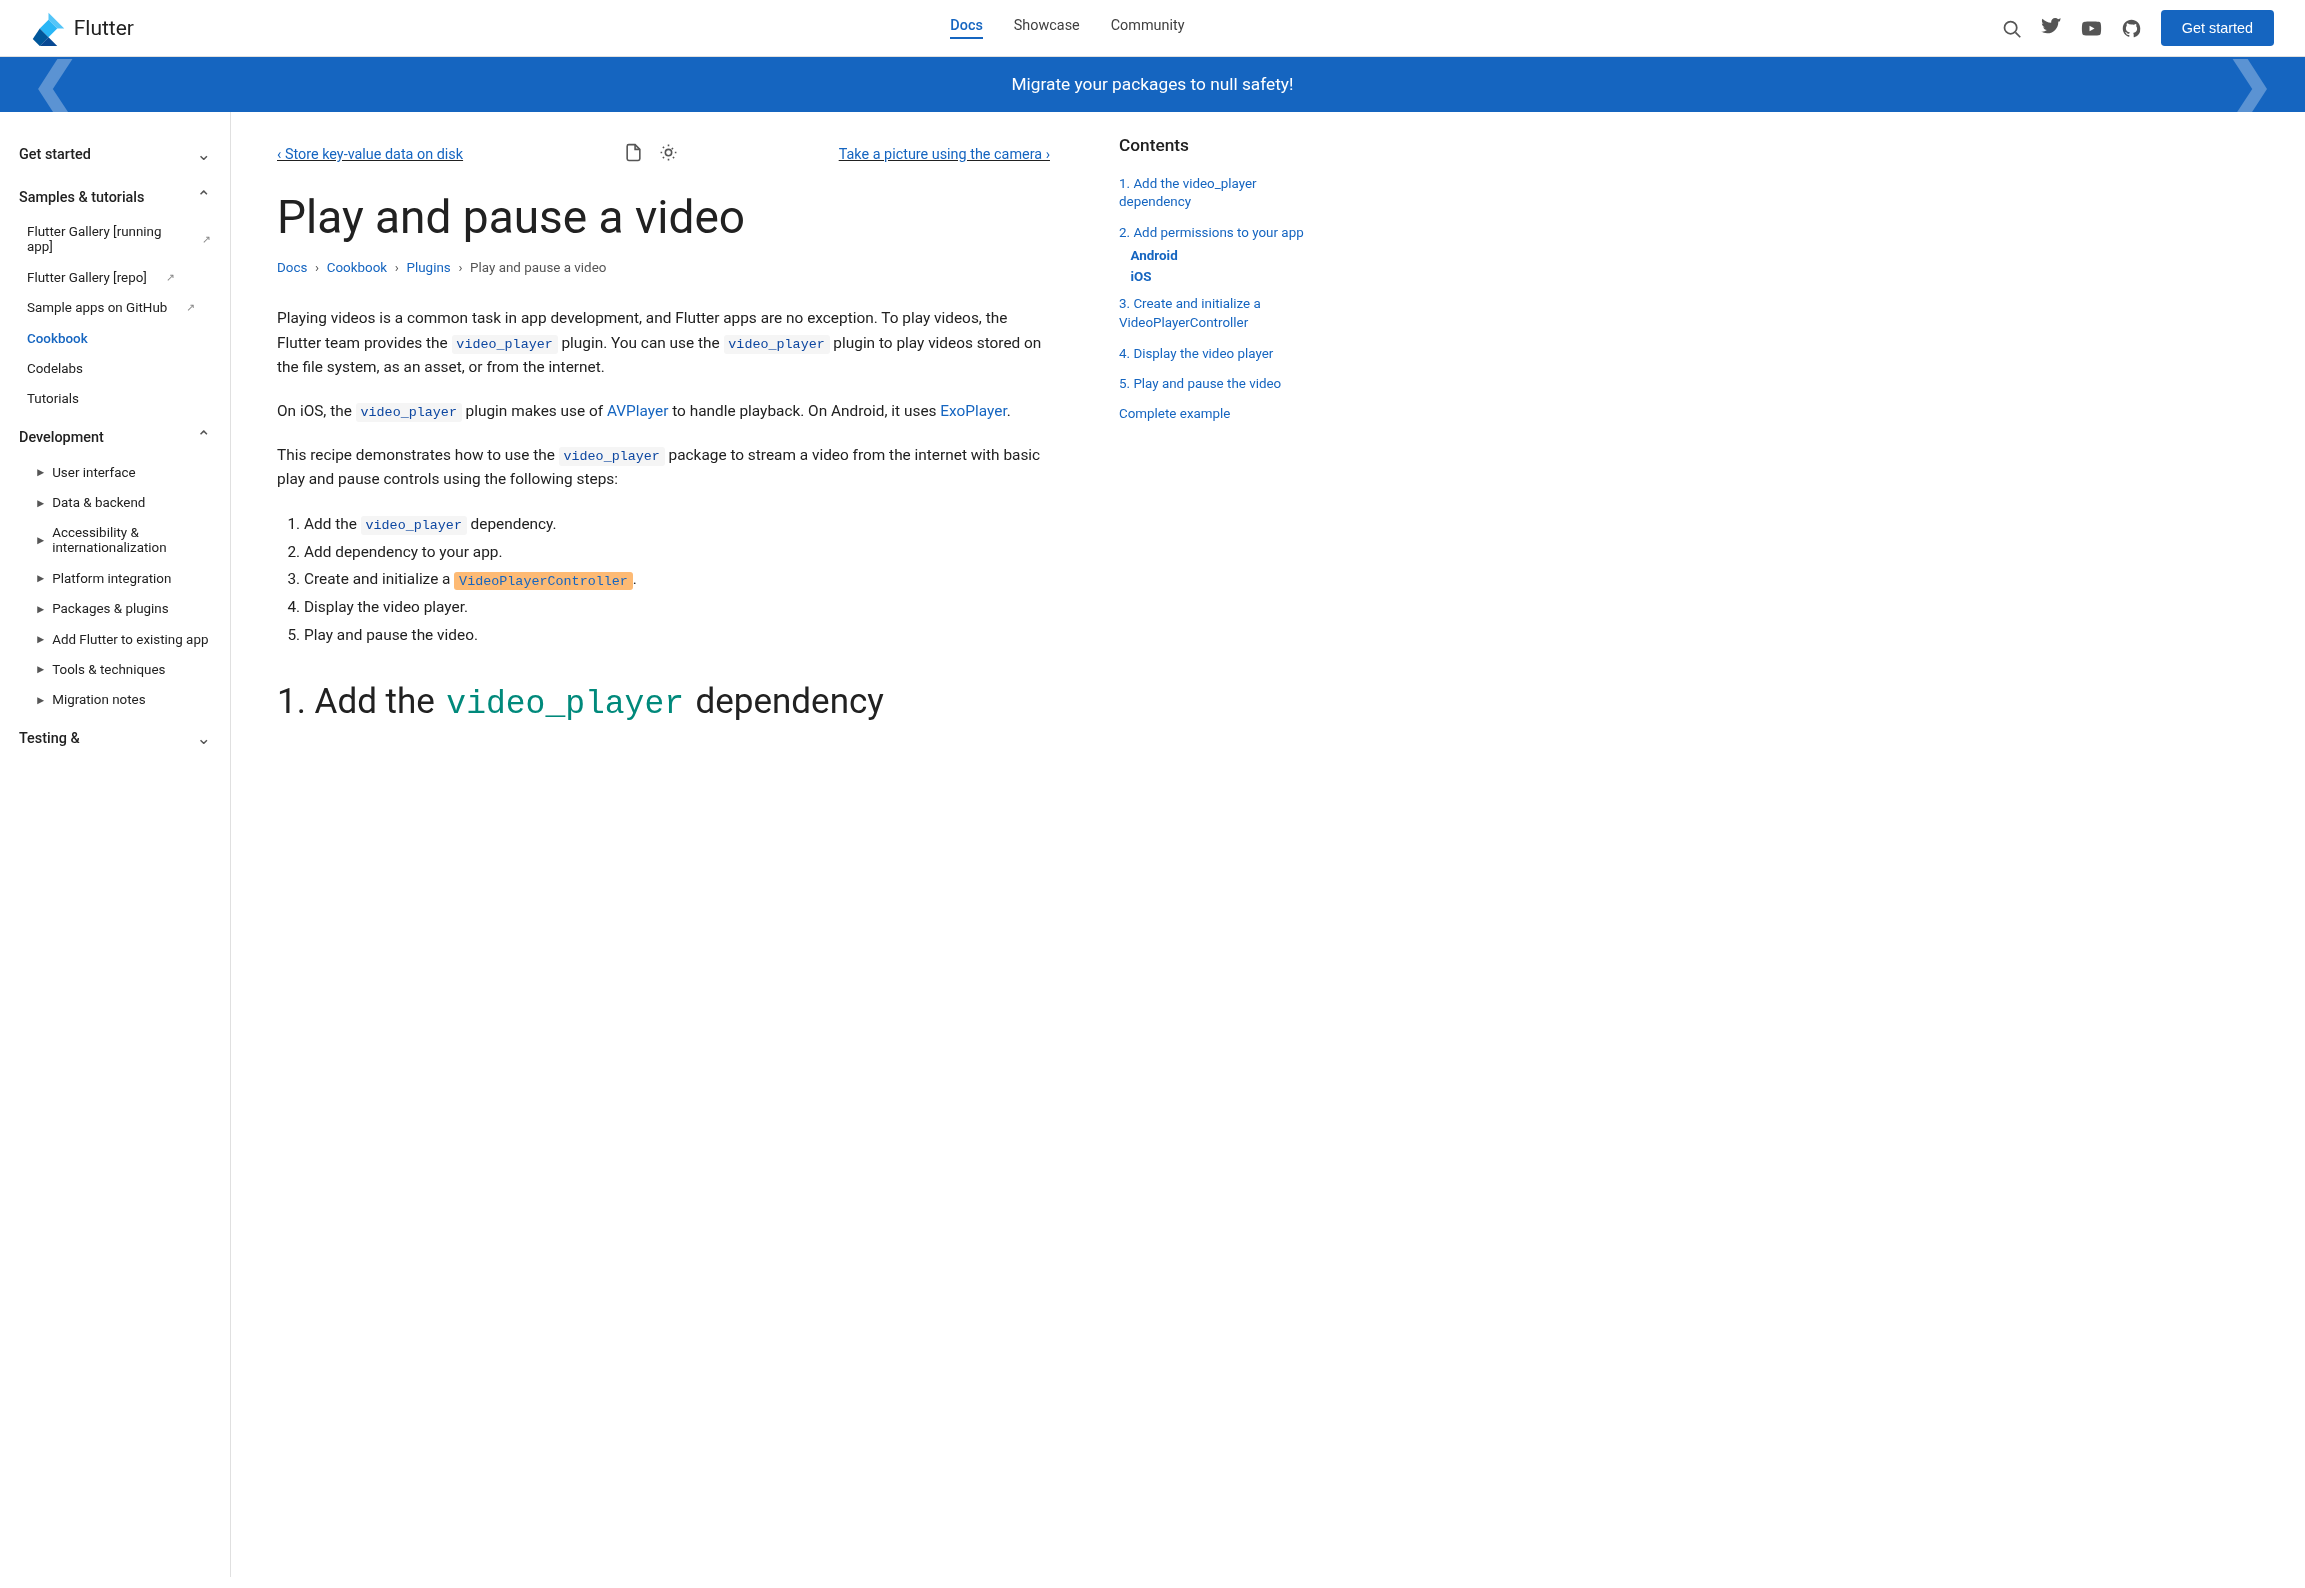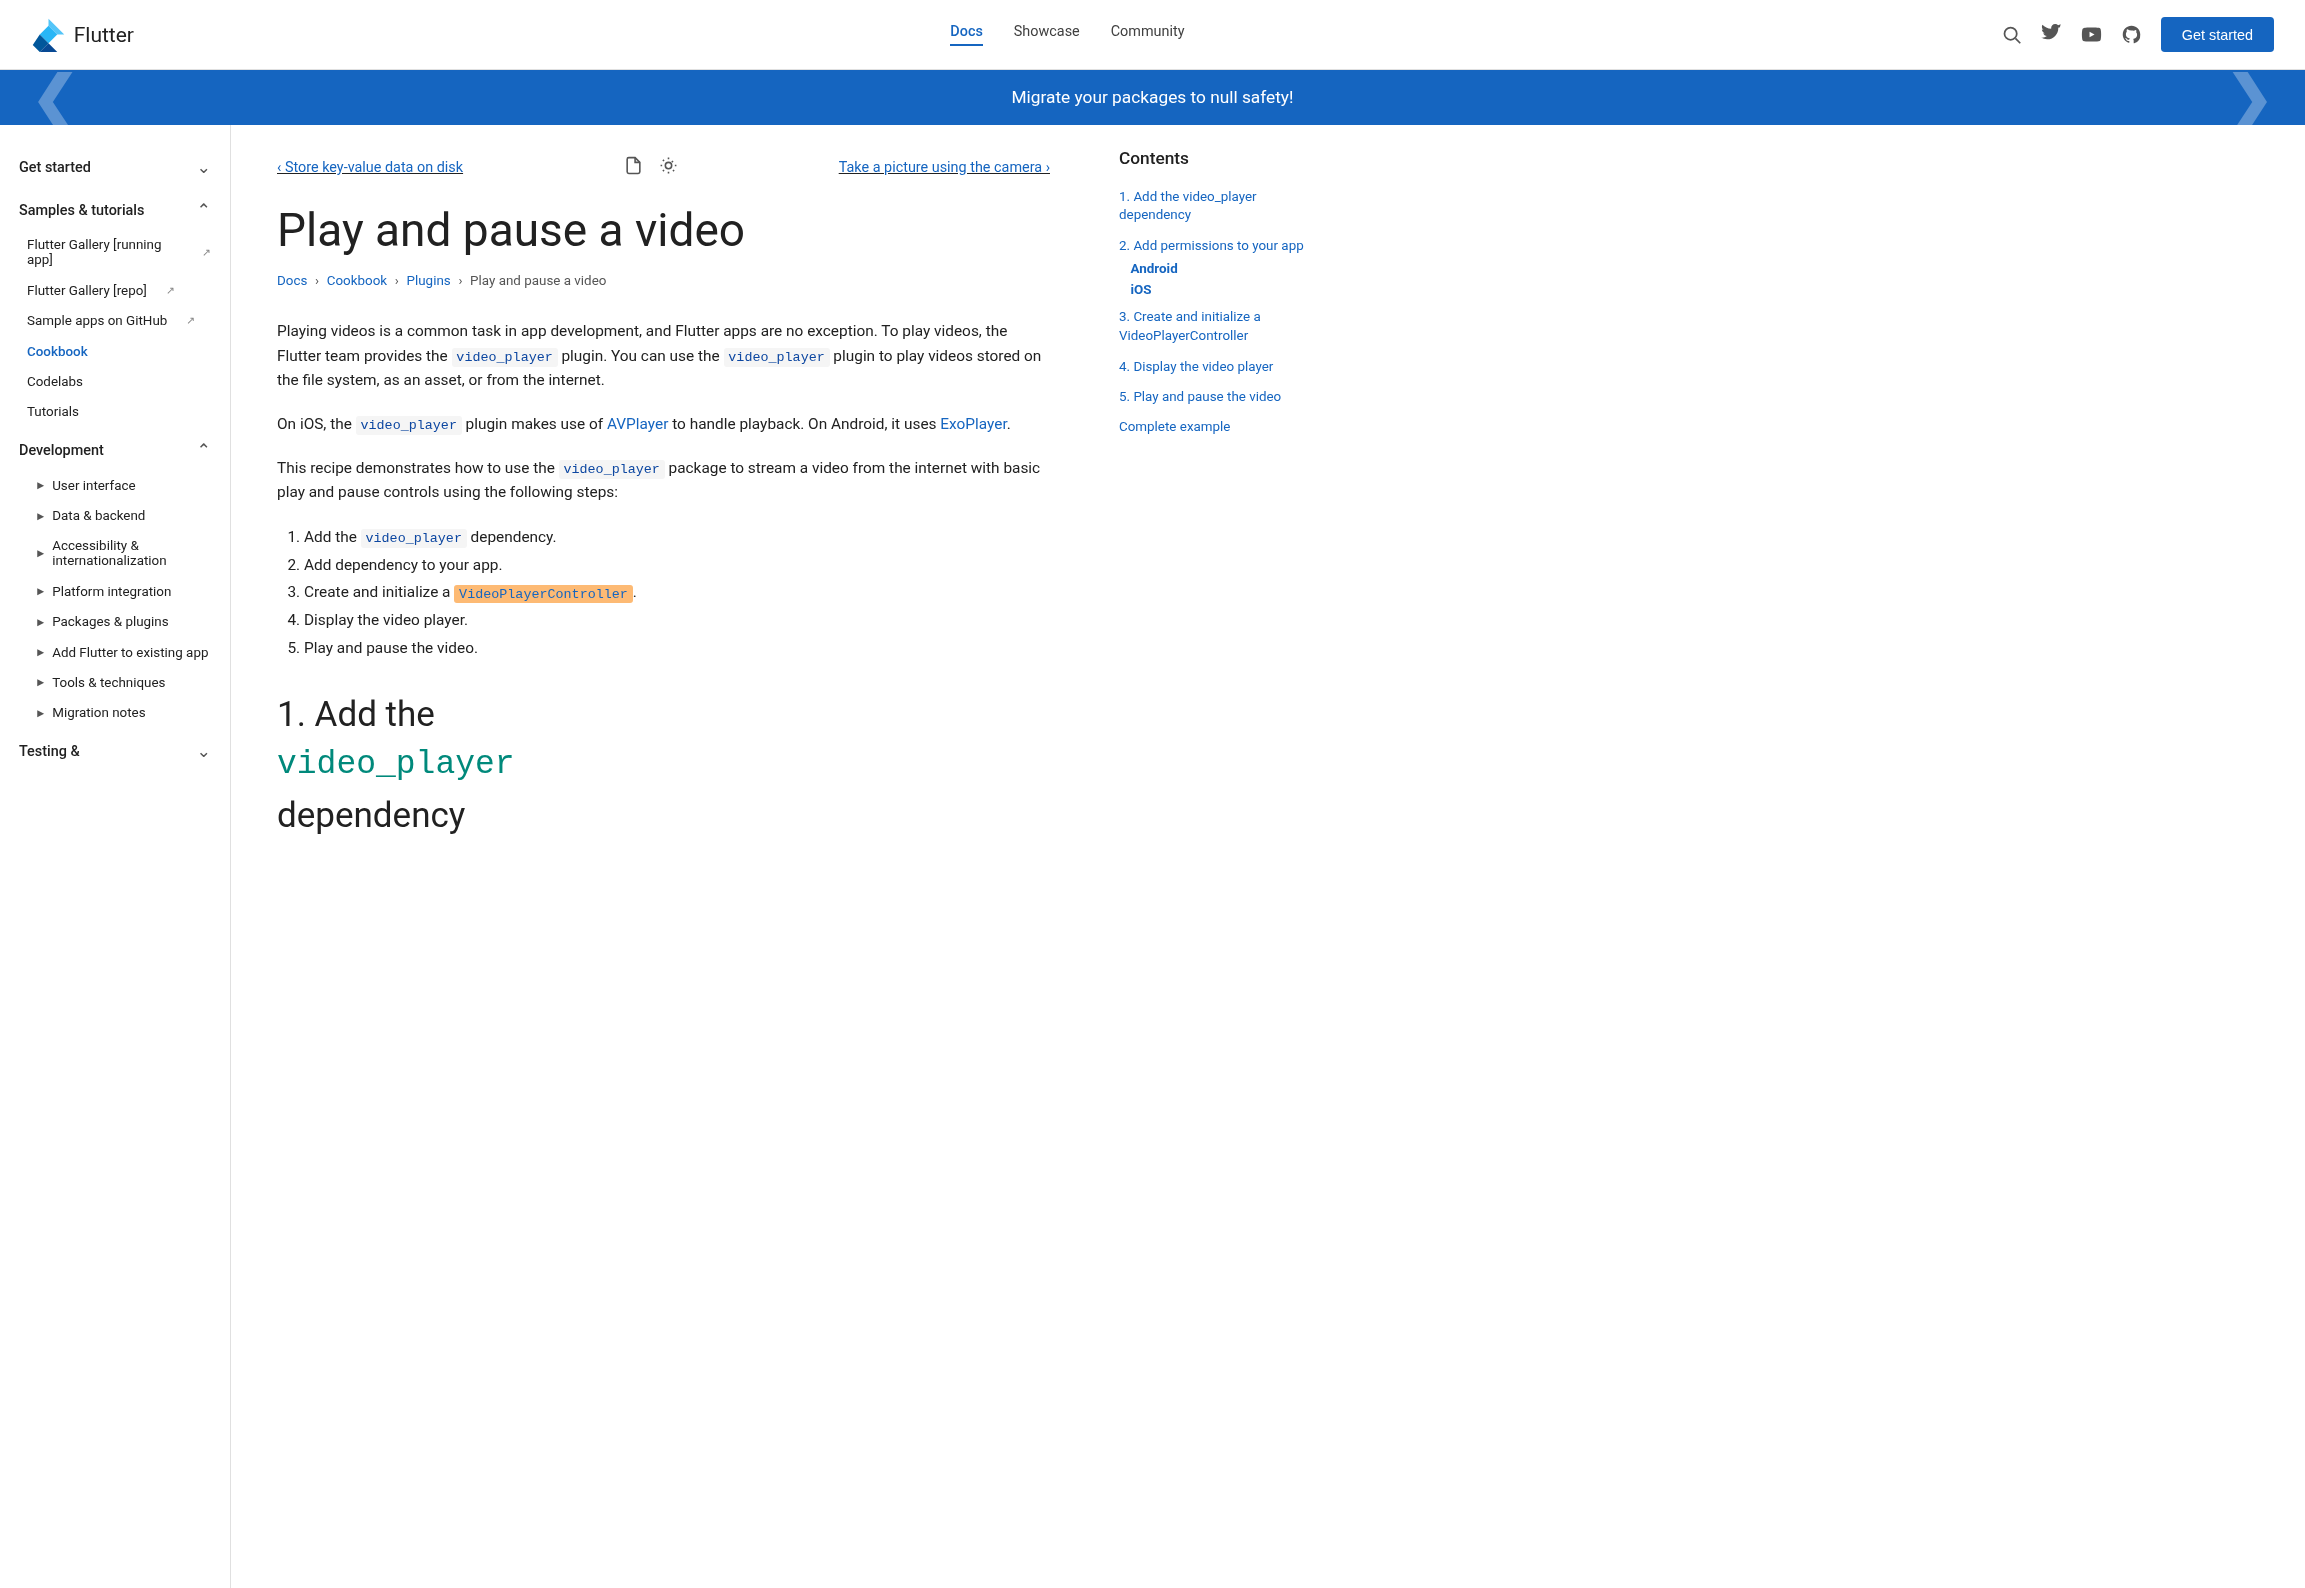--- a/index.html
+++ b/index.html
@@ -4,21 +4,21 @@
   <style>
     * { box-sizing: border-box; margin: 0; padding: 0; }
     body { font-family: 'Roboto', Arial, sans-serif; font-size: 15.4px; color: #212121; background: #fff; }
 
     
     .header {
       display: flex;
       align-items: center;
       justify-content: space-between;
       padding: 0 31px;
-      height: 70px;
+      height: 57px;
       border-bottom: 1px solid #e0e0e0;
       background: #fff;
       position: relative;
     }
     .header-left { display: flex; align-items: center; gap: 7.7px; }
     .flutter-logo { display: flex; align-items: center; gap: 7.7px; text-decoration: none; }
     .flutter-logo-icon { width: 35px; height: 35px; }
     .flutter-logo-text { font-size: 21px; font-weight: 400; color: #212121; }
     .header-nav { display: flex; align-items: center; gap: 31px; }
     .nav-link {
@@ -201,21 +201,20 @@
     .section-heading {
       font-size: 35px;
       font-weight: 400;
       color: #212121;
       margin-bottom: 23px;
       margin-top: 7.7px;
       display: flex;
       align-items: baseline;
       gap: 11.5px;
       flex-wrap: wrap;
-      flex-direction: column;
     }
     .section-heading .code-part {
       font-family: 'Courier New', monospace;
       font-size: 33px;
       color: #00897b;
       font-weight: 400;
     }
 
     
     .toc-panel {

